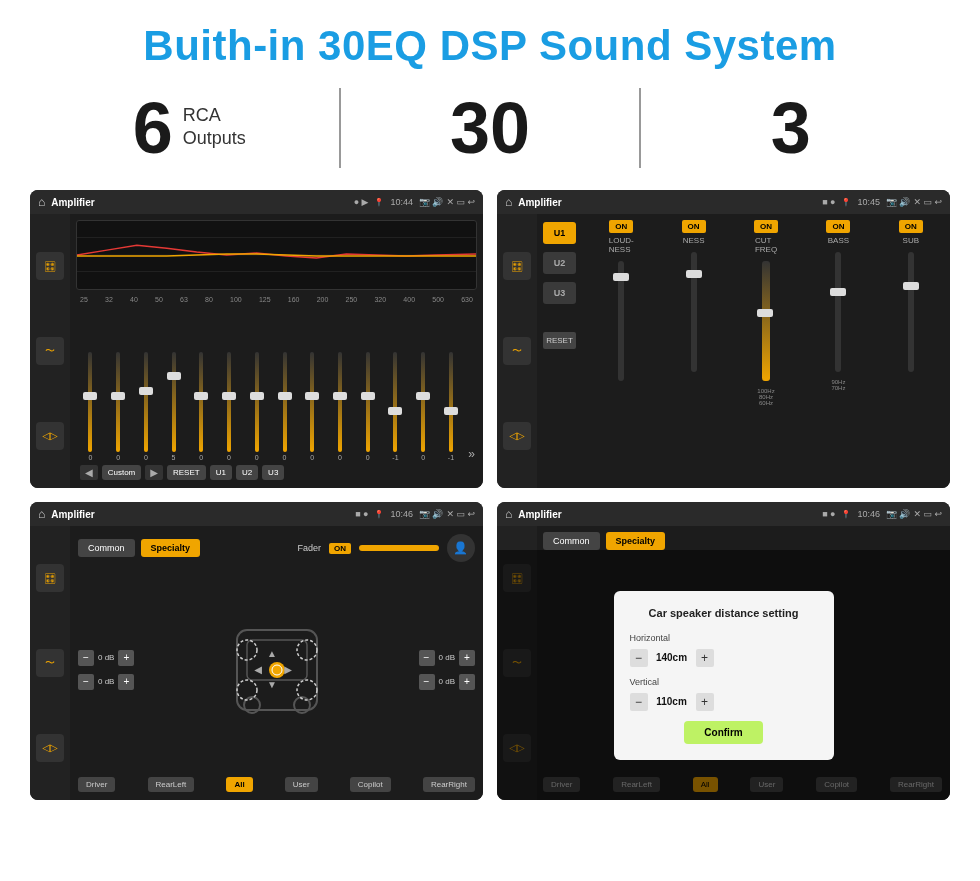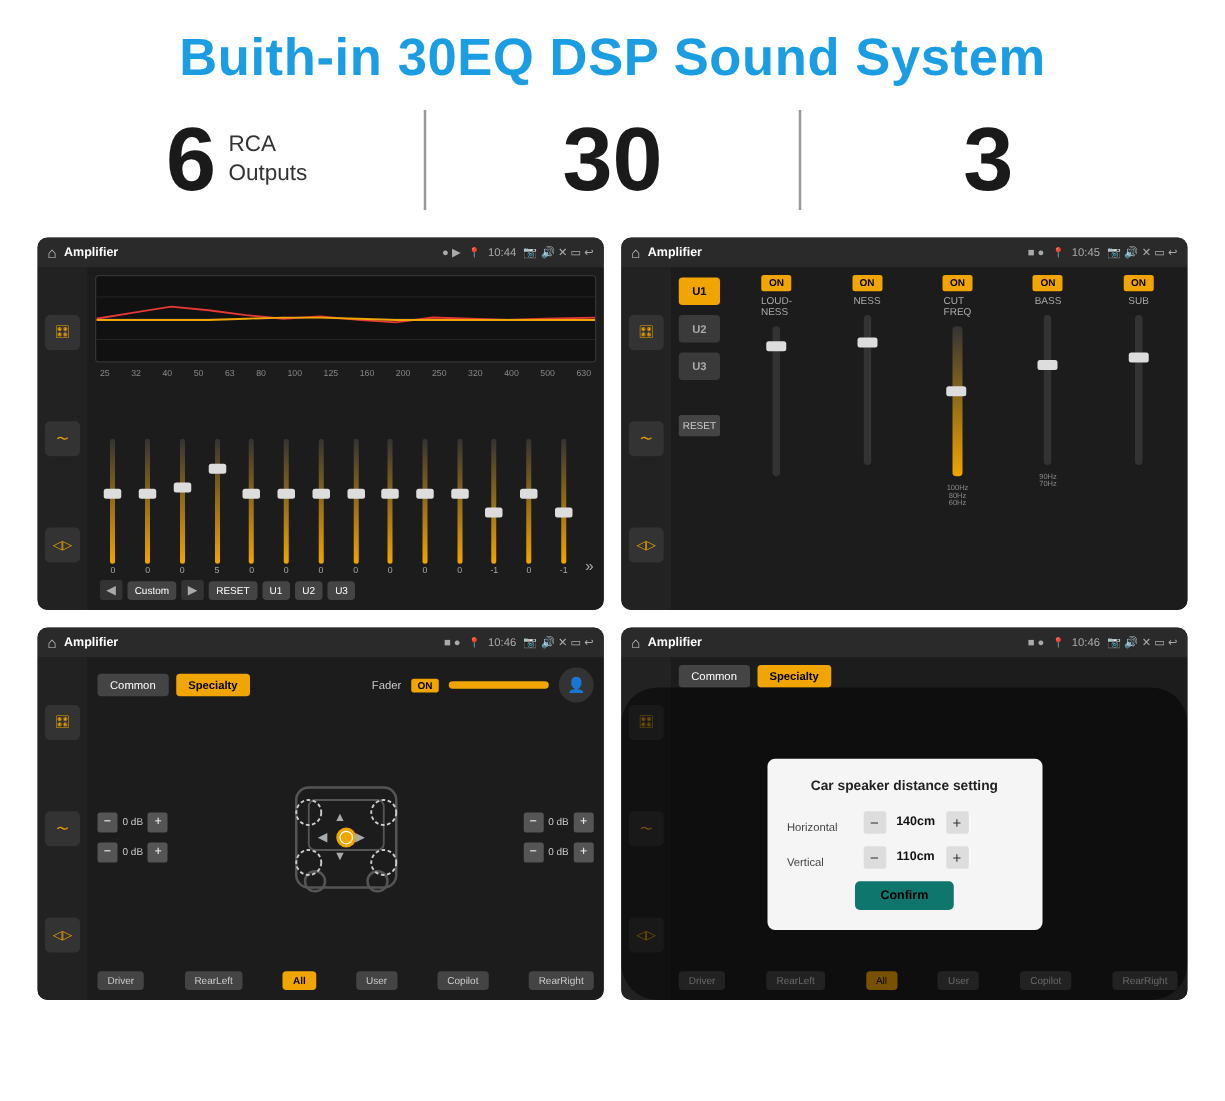--- a/index.html
+++ b/index.html
@@ -492,61 +492,61 @@
       position: absolute;
       top: 24px;
       left: 0;
       right: 0;
       bottom: 0;
       background: rgba(0,0,0,0.5);
       display: flex;
       align-items: center;
       justify-content: center;
       z-index: 10;
-      border-radius: 29px;
     }
 
     .dialog-box {
       background: #f5f5f5;
       border-radius: 6px;
       padding: 16px;
       width: 220px;
     }
 
     .dialog-title {
       font-size: 11px;
       font-weight: bold;
       color: #222;
       text-align: center;
       margin-bottom: 14px;
     }
 
     .dialog-row {
       display: flex;
-      align-items: flex-end;
+      align-items: flex-start;
       gap: 6px;
       margin-bottom: 10px;
+      flex-direction: column;
     }
 
     .dialog-label {
       font-size: 9px;
       color: #444;
       width: 55px;
     }
 
     .dialog-value {
       font-size: 10px;
       color: #111;
       font-weight: bold;
       width: 40px;
       text-align: center;
     }
 
     .dialog-confirm-btn {
-      background: #0f766e;
+      background: #bef264;
       color: #000;
       font-size: 10px;
       font-weight: bold;
       padding: 6px 20px;
       border-radius: 4px;
       border: none;
       display: block;
       margin: 10px auto 0;
       cursor: pointer;
     }

